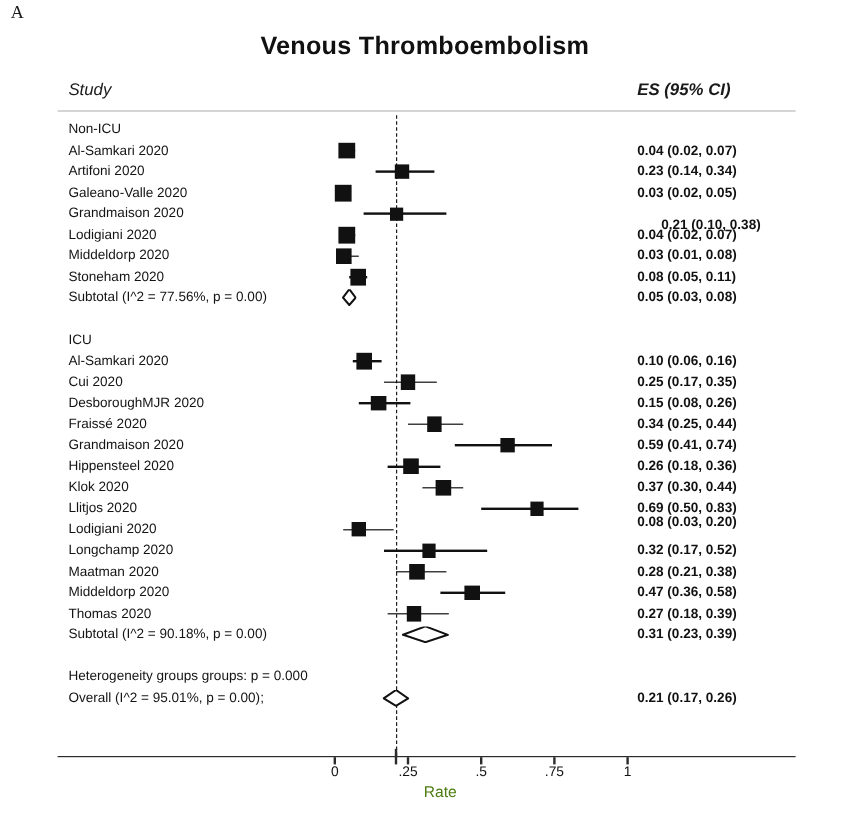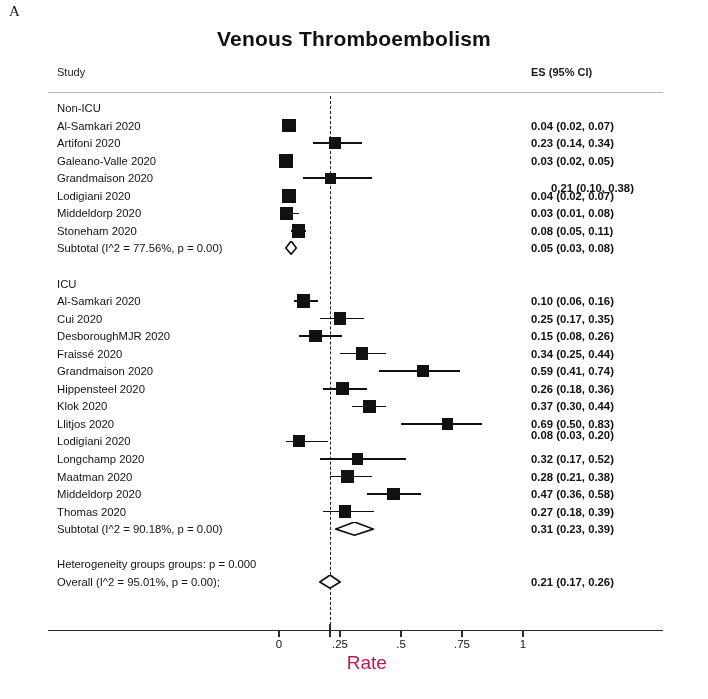--- a/index.html
+++ b/index.html
@@ -29,22 +29,23 @@
     top: 27px;
     width: 708px;
     text-align: center;
     font-size: 21px;
     font-weight: bold;
     color: #111;
     letter-spacing: 0.2px;
   }
   .col-head {
     position: absolute;
-    font-size: 11px;
+    font-size: 14px;
     color: #1a1a1a;
+    font-style: italic;
   }
   #head-study { left: 57px; top: 66px; }
   #head-es { left: 531px; top: 66px; font-weight: bold; }
 
   .rule {
     position: absolute;
     left: 48px;
     width: 615px;
     height: 1px;
     background: #b9b9b9;
@@ -105,22 +106,22 @@
     position: absolute;
     top: 638px;
     font-size: 11.5px;
     color: #111;
     transform: translateX(-50%);
     white-space: nowrap;
   }
   #axis-title {
     position: absolute;
     top: 652px;
-    font-size: 19px;
-    color: #be185d;
+    font-size: 13px;
+    color: #4d7c0f;
     transform: translateX(-50%);
     white-space: nowrap;
   }
 </style>
 </head>
 <body>
 
 <div id="page">
 
   <div id="panel-letter">A</div>

